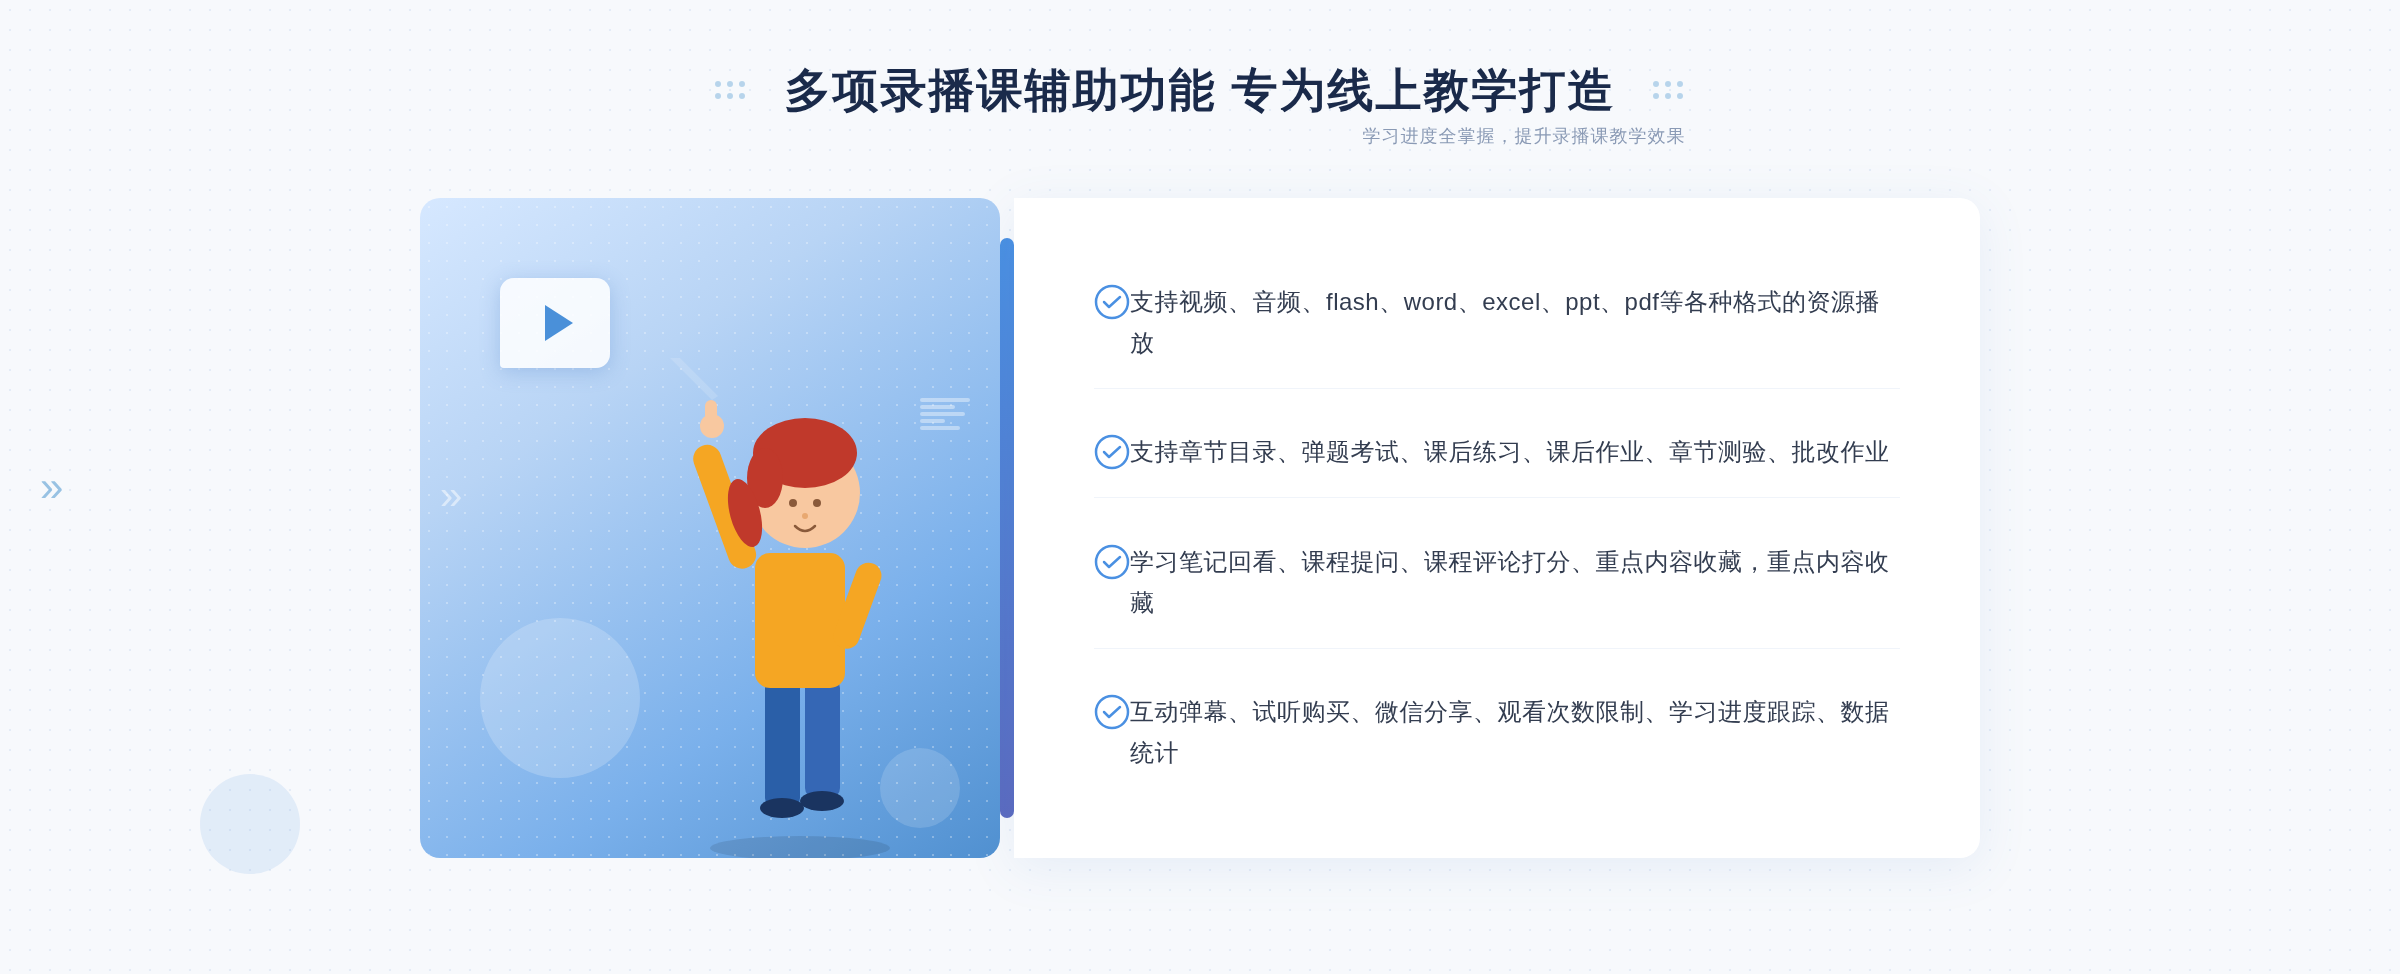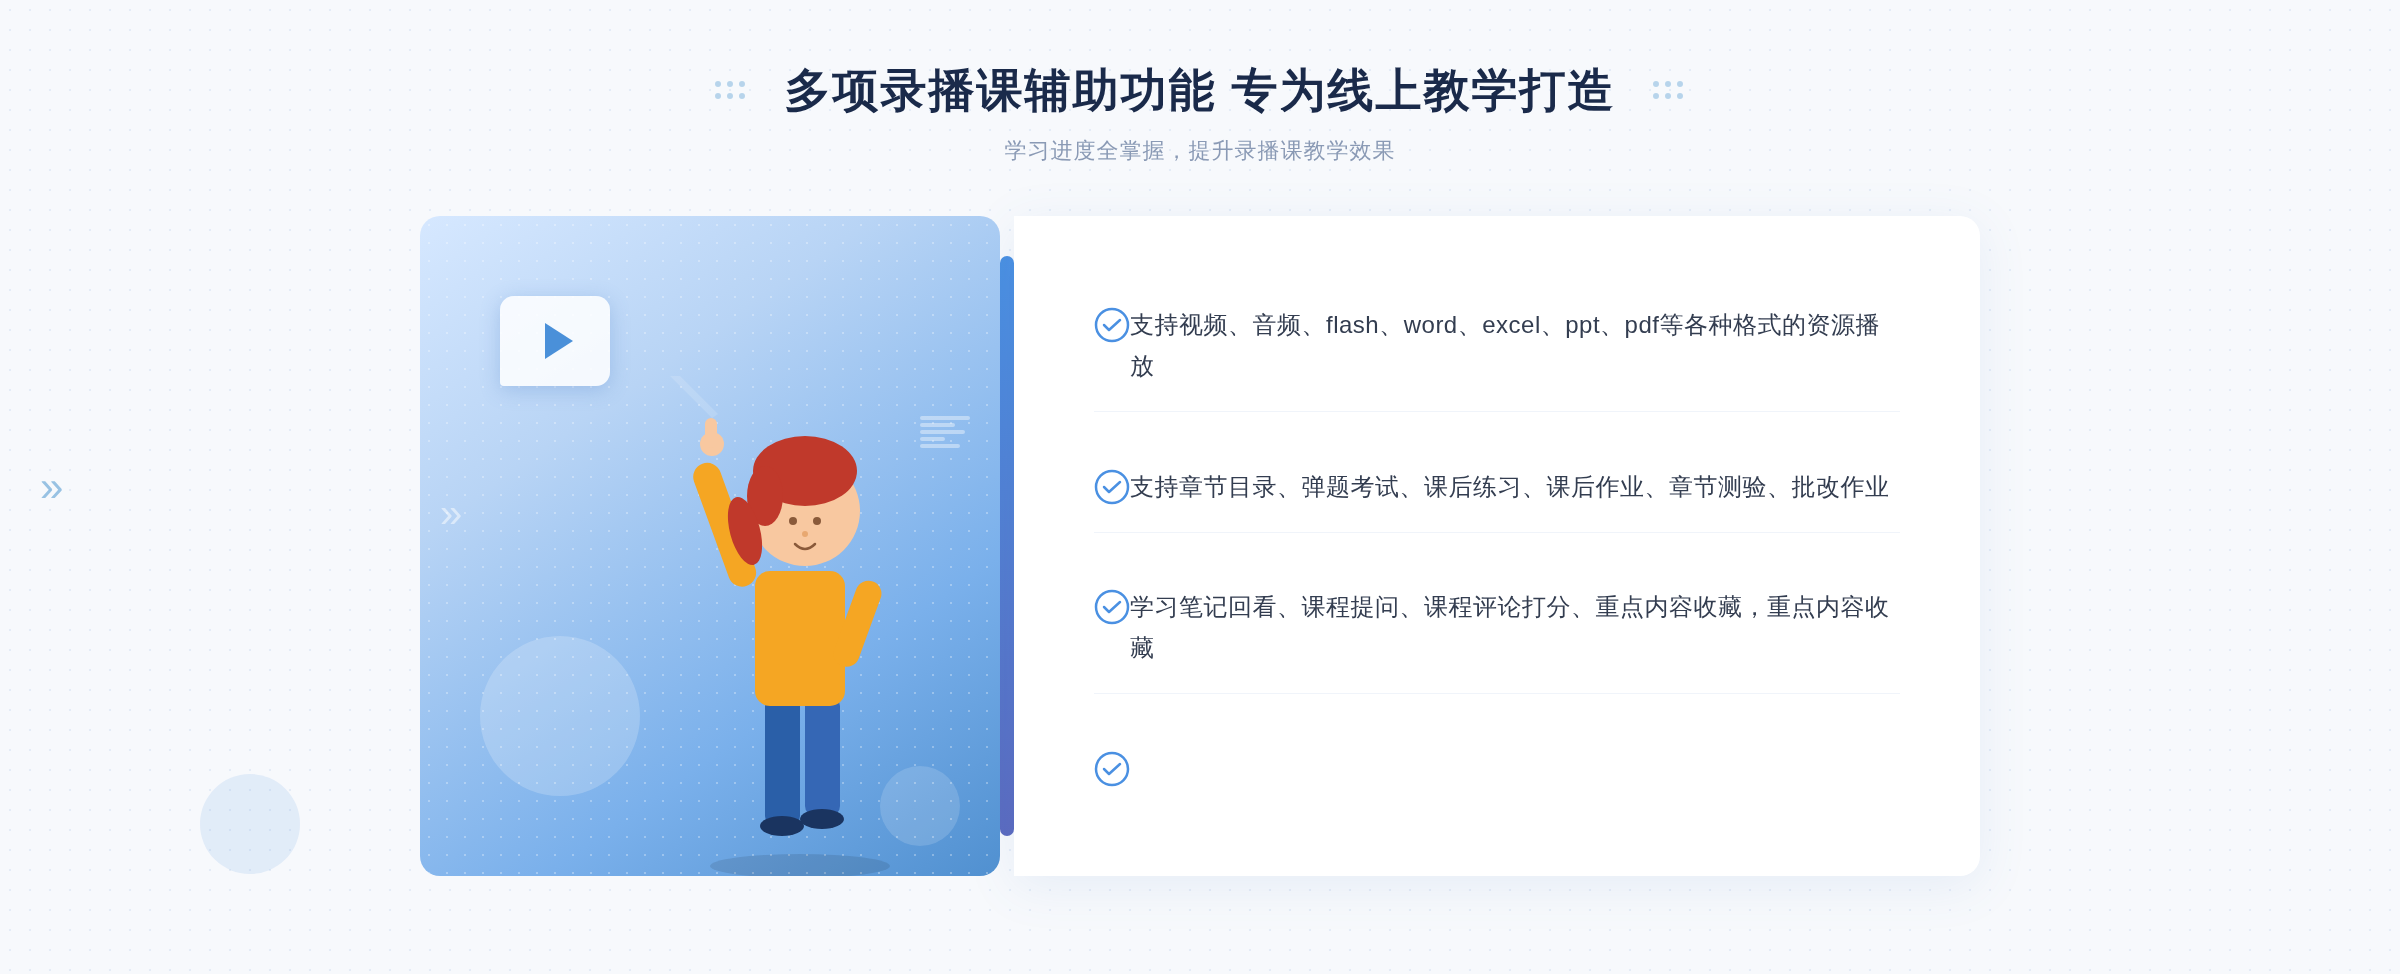--- a/index.html
+++ b/index.html
@@ -39,21 +39,21 @@
       margin-bottom: 50px;
       position: relative;
       z-index: 1;
     }
 
     .header-title-row {
       display: flex;
       align-items: center;
       justify-content: center;
       gap: 38px;
-      margin-bottom: 14px;
+      margin-bottom: 2px;
     }
 
     .dot-grid {
       display: grid;
       grid-template-columns: repeat(3, 8px);
       grid-template-rows: repeat(2, 8px);
       gap: 4px;
       opacity: 0.4;
     }
     .dot-grid span {
@@ -65,23 +65,24 @@
     }
 
     .main-title {
       font-size: 46px;
       font-weight: 700;
       color: #1a2a4a;
       letter-spacing: 2px;
     }
 
     .sub-title {
-      font-size: 22px;
+      font-size: 18px;
       color: #8a9ab5;
       letter-spacing: 1px;
+      text-align: right;
     }
 
     .content-section {
       display: flex;
       align-items: stretch;
       width: 1560px;
       position: relative;
       z-index: 1;
     }
 
@@ -392,20 +393,21 @@
         <span class="feature-text">学习笔记回看、课程提问、课程评论打分、重点内容收藏，重点内容收藏</span>
       </div>
 
       <div class="feature-item">
         <div class="check-icon">
           <svg viewBox="0 0 36 36" fill="none" xmlns="http://www.w3.org/2000/svg">
             <circle cx="18" cy="18" r="16" stroke="#4a90e2" stroke-width="2.5"></circle>
             <polyline points="10,18 15,23 26,13" stroke="#4a90e2" stroke-width="2.5" stroke-linecap="round" stroke-linejoin="round"></polyline>
           </svg>
         </div>
+        <span class="feature-text">互动弹幕、试听购买、微信分享、观看次数限制、学习进度跟踪、数据统计</span>
       </div>
 
     </div>
   </div>
 
   <div class="bottom-left-deco"></div>
 
 </div>
 
 </body></html>

